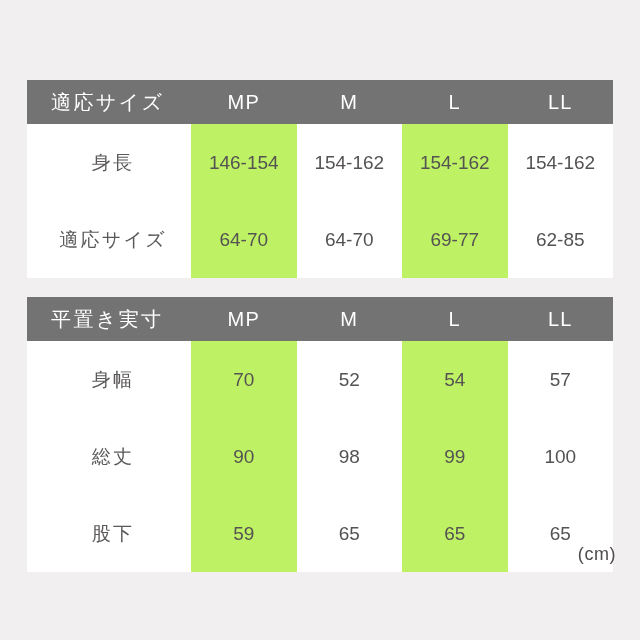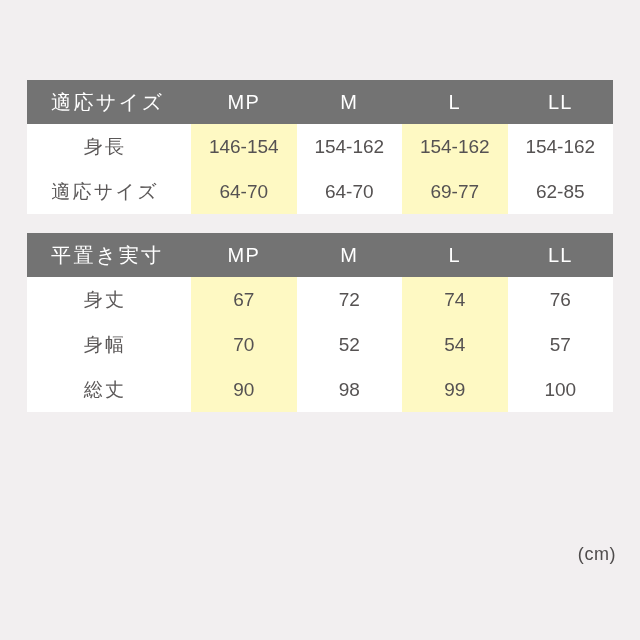--- a/index.html
+++ b/index.html
@@ -48,35 +48,35 @@
     letter-spacing: 0.06em;
   }
   .header-row th.label-head {
     text-align: left;
     padding-left: 24px;
     letter-spacing: 0.12em;
   }
   .data-row td {
     background: #ffffff;
     height: 45px;
-    padding: 0;
+    padding: 16px;
     text-align: center;
     font-size: 19px;
     color: #555252;
     border: none;
   }
   .data-row td.row-label {
     color: #5b5858;
     font-size: 19px;
     letter-spacing: 0.12em;
     text-align: center;
     padding-right: 8px;
   }
   .data-row td.shade {
-    background: #fef9c3;
+    background: #bef264;
   }
   .unit {
     position: absolute;
     right: 24px;
     top: 544px;
     font-size: 18px;
     color: #4f4c4c;
     letter-spacing: 0.03em;
   }
 </style>
@@ -134,40 +134,40 @@
         <tr class="header-row">
           <th class="label-head">平置き実寸</th>
           <th>MP</th>
           <th>M</th>
           <th>L</th>
           <th>LL</th>
         </tr>
       </thead>
       <tbody>
         <tr class="data-row">
-          <td class="row-label">身丈</td>
-          <td class="shade">67</td>
-          <td>72</td>
-          <td class="shade">74</td>
-          <td>76</td>
-        </tr>
-        <tr class="data-row">
           <td class="row-label">身幅</td>
           <td class="shade">70</td>
           <td>52</td>
           <td class="shade">54</td>
           <td>57</td>
         </tr>
         <tr class="data-row">
           <td class="row-label">総丈</td>
           <td class="shade">90</td>
           <td>98</td>
           <td class="shade">99</td>
           <td>100</td>
         </tr>
+        <tr class="data-row">
+          <td class="row-label">股下</td>
+          <td class="shade">59</td>
+          <td>65</td>
+          <td class="shade">65</td>
+          <td>65</td>
+        </tr>
       </tbody>
     </table>
 
   </div>
 
   <div class="unit">(cm)</div>
 
 </div>
 
 </body></html>

